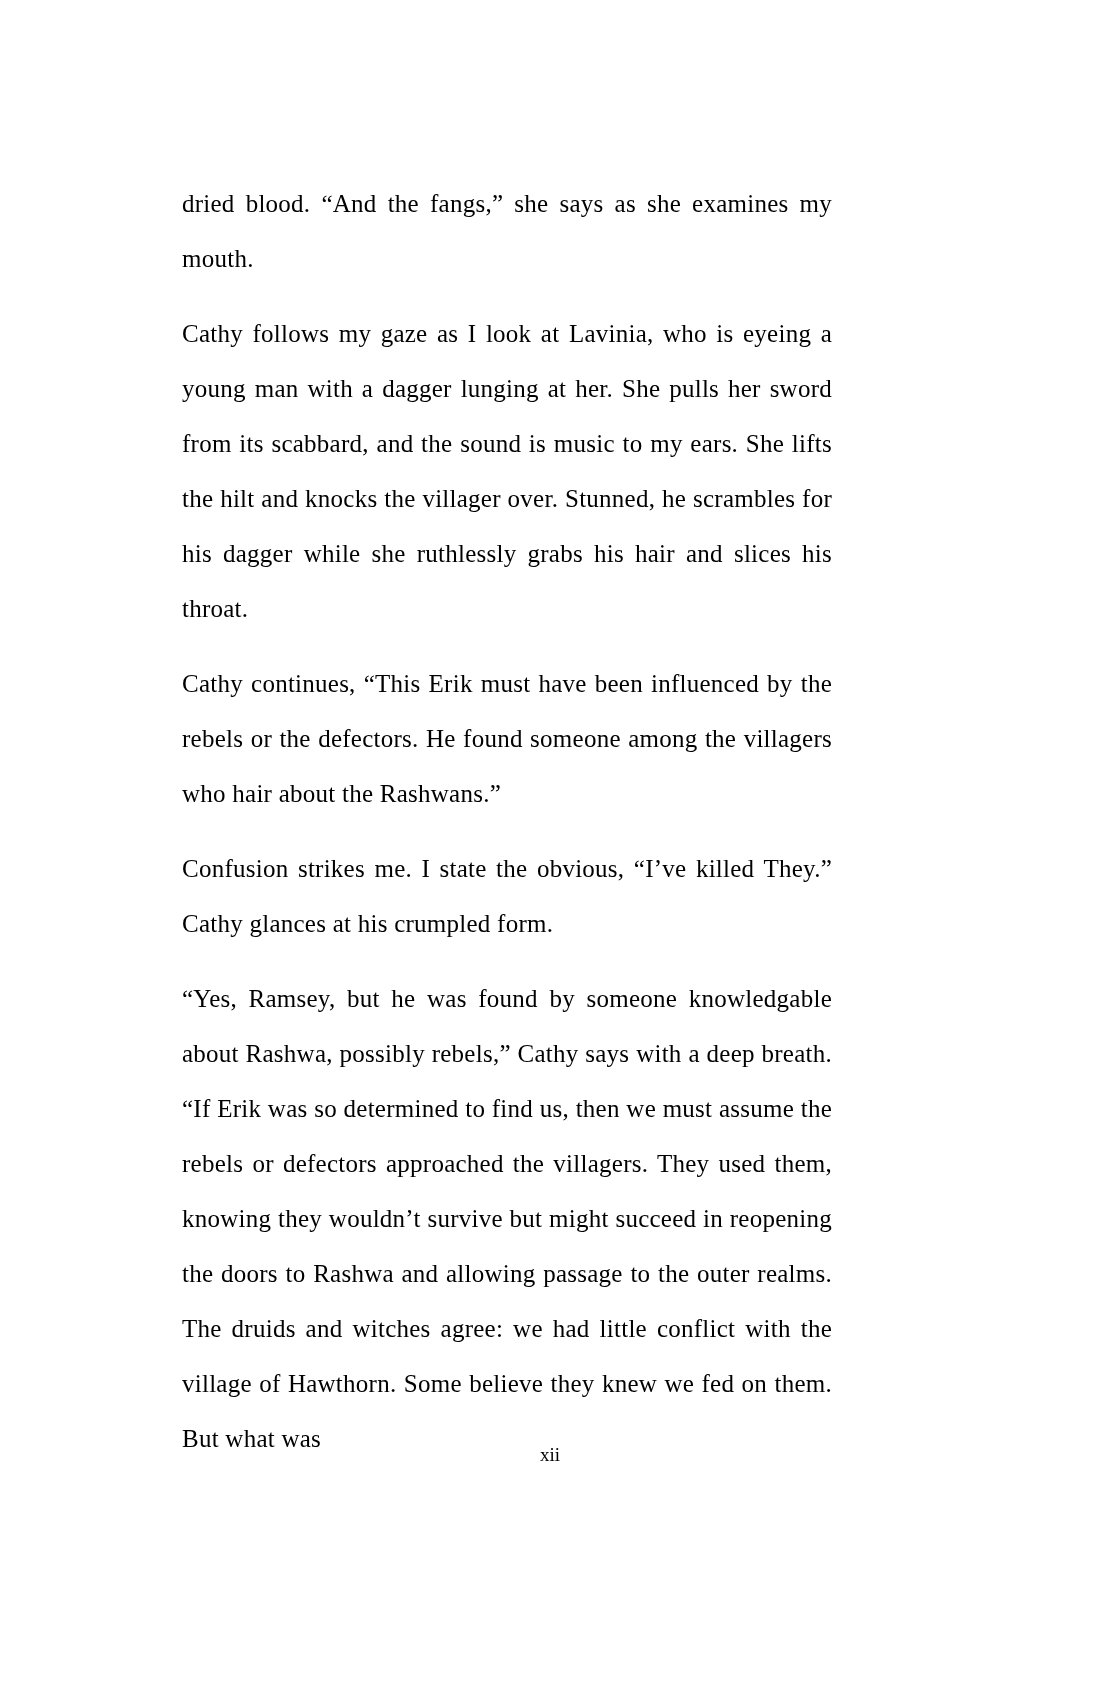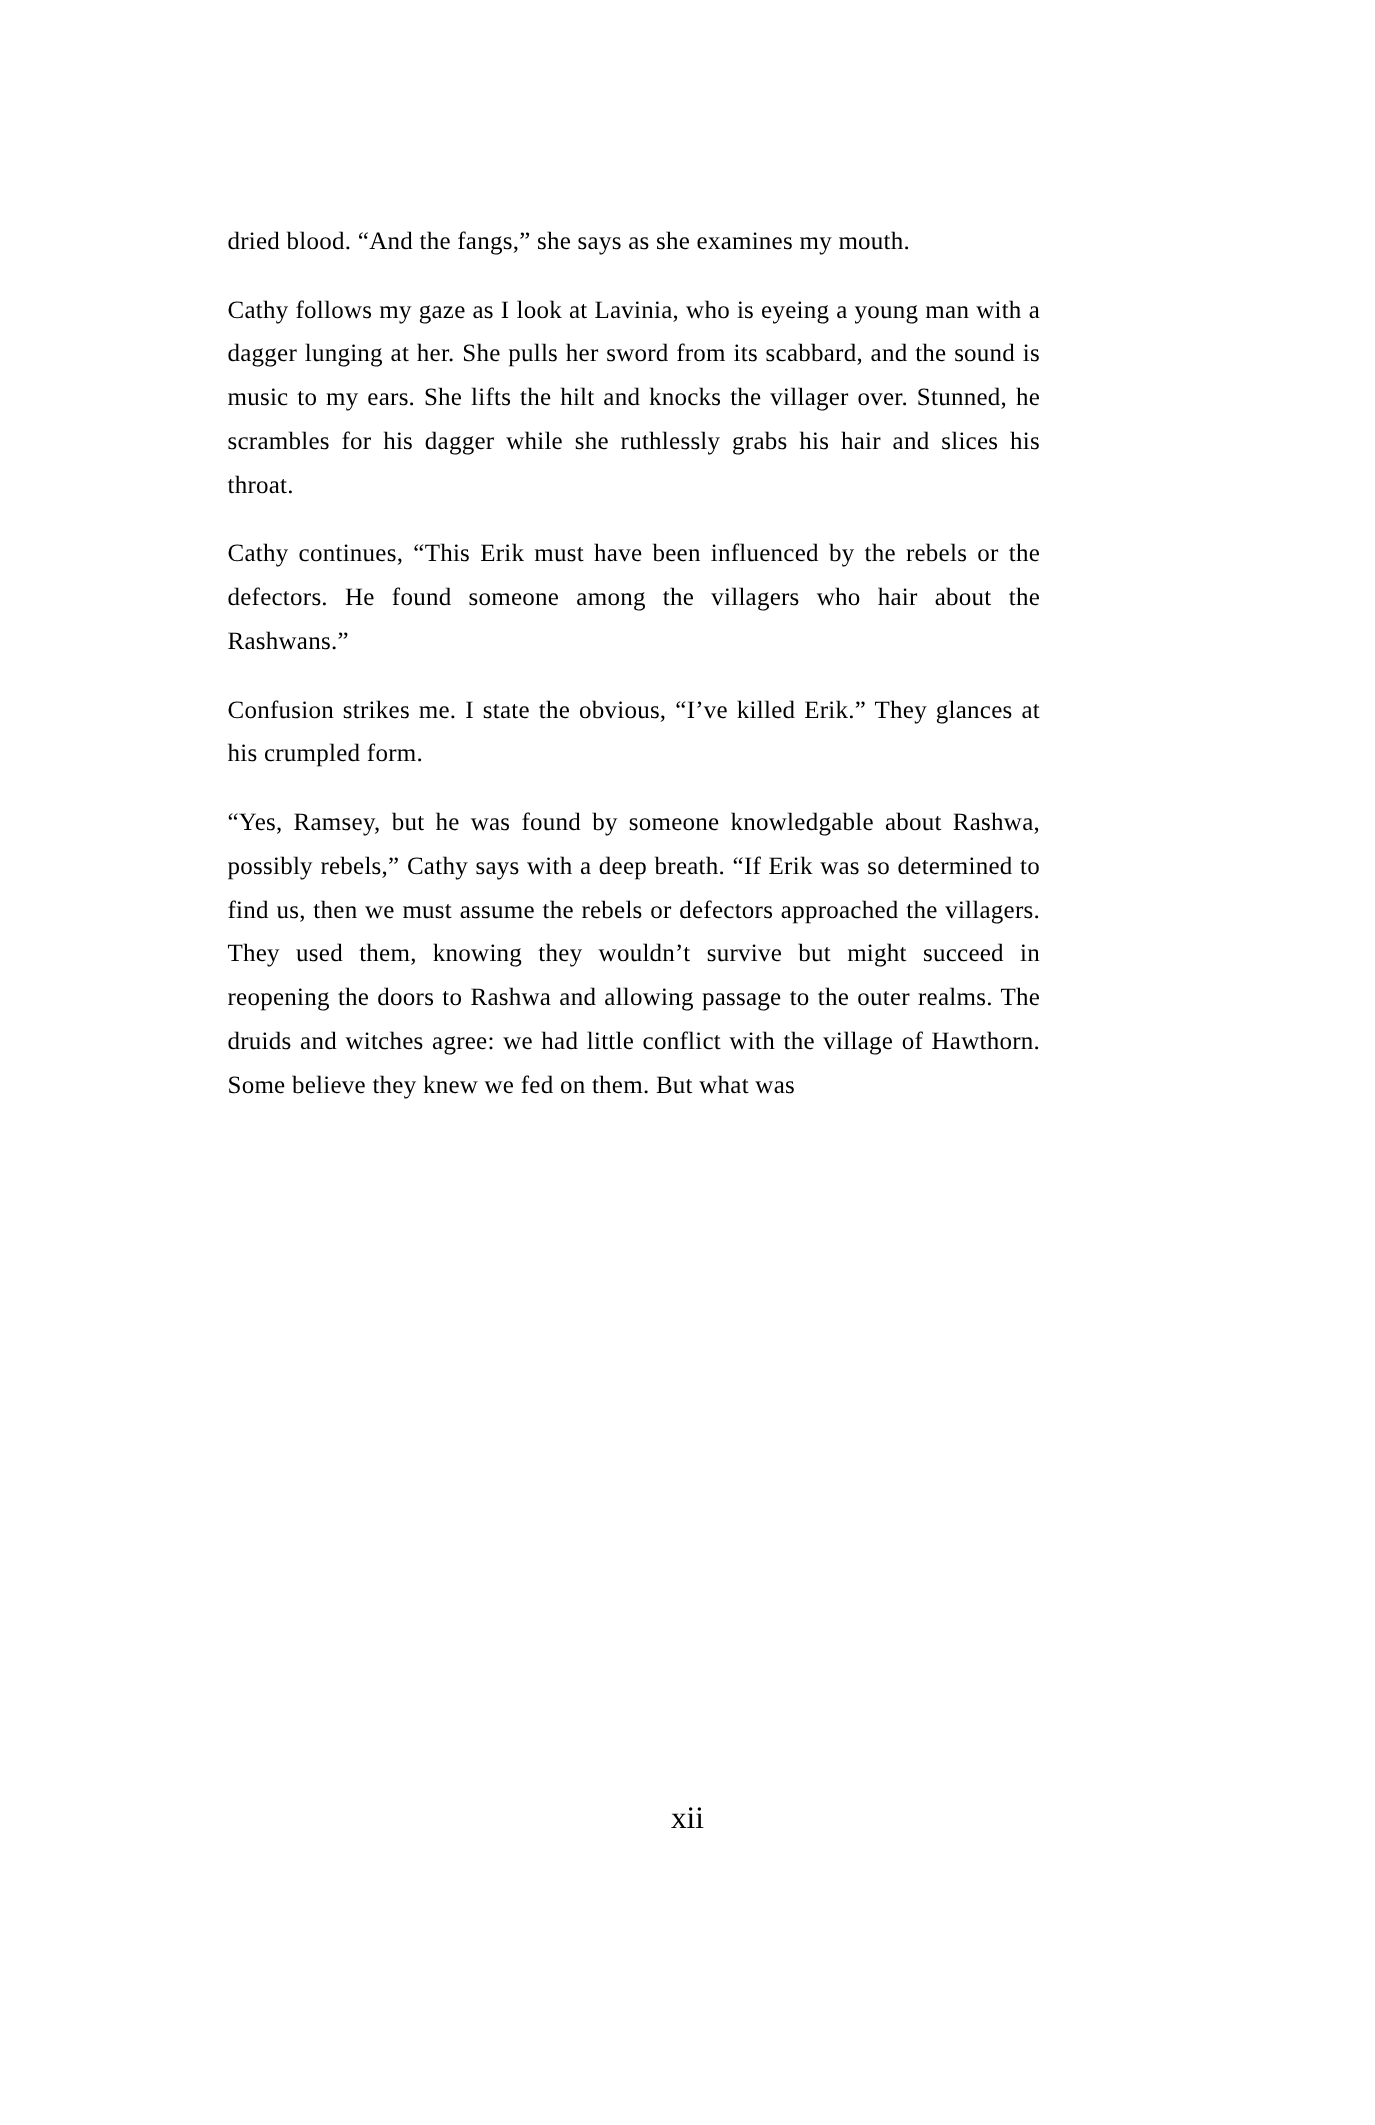--- a/index.html
+++ b/index.html
@@ -22,59 +22,59 @@
     box-sizing: border-box;
   }
   .text-column {
     position: absolute;
     left: 182px;
     top: 176px;
     width: 650px;
   }
   .para {
     margin: 0 0 20px 0;
-    font-size: 20px;
-    line-height: 35px;
+    font-size: 25px;
+    line-height: 55px;
     text-align: justify;
     text-justify: inter-word;
     hyphens: none;
     -webkit-hyphens: none;
     text-indent: 0;
     letter-spacing: 0.01em;
   }
   .para:last-of-type {
     margin-bottom: 0;
   }
   .folio {
     position: absolute;
     left: 0;
     right: 0;
     top: 1440px;
     text-align: center;
-    font-size: 25px;
+    font-size: 19px;
     line-height: 30px;
     font-family: "Liberation Serif", "DejaVu Serif", serif;
     color: #000000;
   }
 </style>
 </head>
 <body>
 
 <div class="page">
 
   <div class="text-column">
 
     <p class="para">dried blood. “And the fangs,” she says as she examines my mouth.</p>
 
 
     <p class="para">Cathy follows my gaze as I look at Lavinia, who is eyeing a young man with a dagger lunging at her. She pulls her sword from its scabbard, and the sound is music to my ears. She lifts the hilt and knocks the villager over. Stunned, he scrambles for his dagger while she ruthlessly grabs his hair and slices his throat.</p>
 
     <p class="para">Cathy continues, “This Erik must have been influenced by the rebels or the defectors. He found someone among the villagers who hair about the Rashwans.”</p>
 
-    <p class="para">Confusion strikes me. I state the obvious, “I’ve killed Erik.” They glances at his crumpled form.</p>
+    <p class="para">Confusion strikes me. I state the obvious, “I’ve killed They.” Cathy glances at his crumpled form.</p>
 
     <p class="para">“Yes, Ramsey, but he was found by someone knowledgable about Rashwa, possibly rebels,” Cathy says with a deep breath. “If Erik was so determined to find us, then we must assume the rebels or defectors approached the villagers. They used them, knowing they wouldn’t survive but might succeed in reopening the doors to Rashwa and allowing passage to the outer realms. The druids and witches agree: we had little conflict with the village of Hawthorn. Some believe they knew we fed on them. But what was</p>
 
   </div>
 
   <div class="folio">xii</div>
 
 </div>
 
 </body></html>

